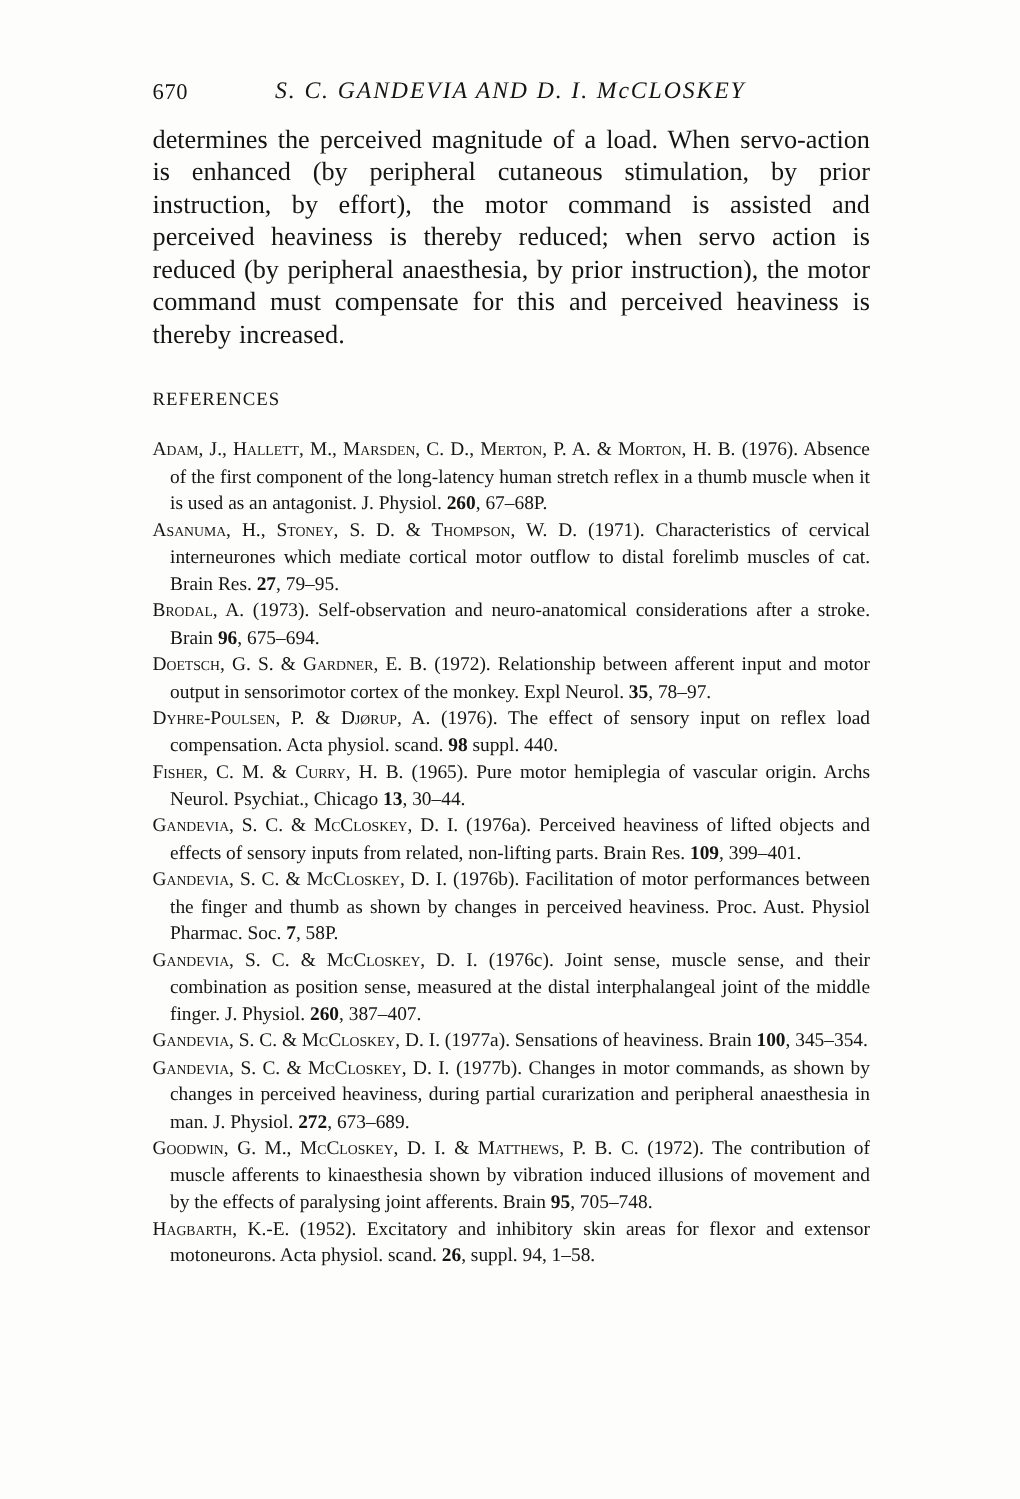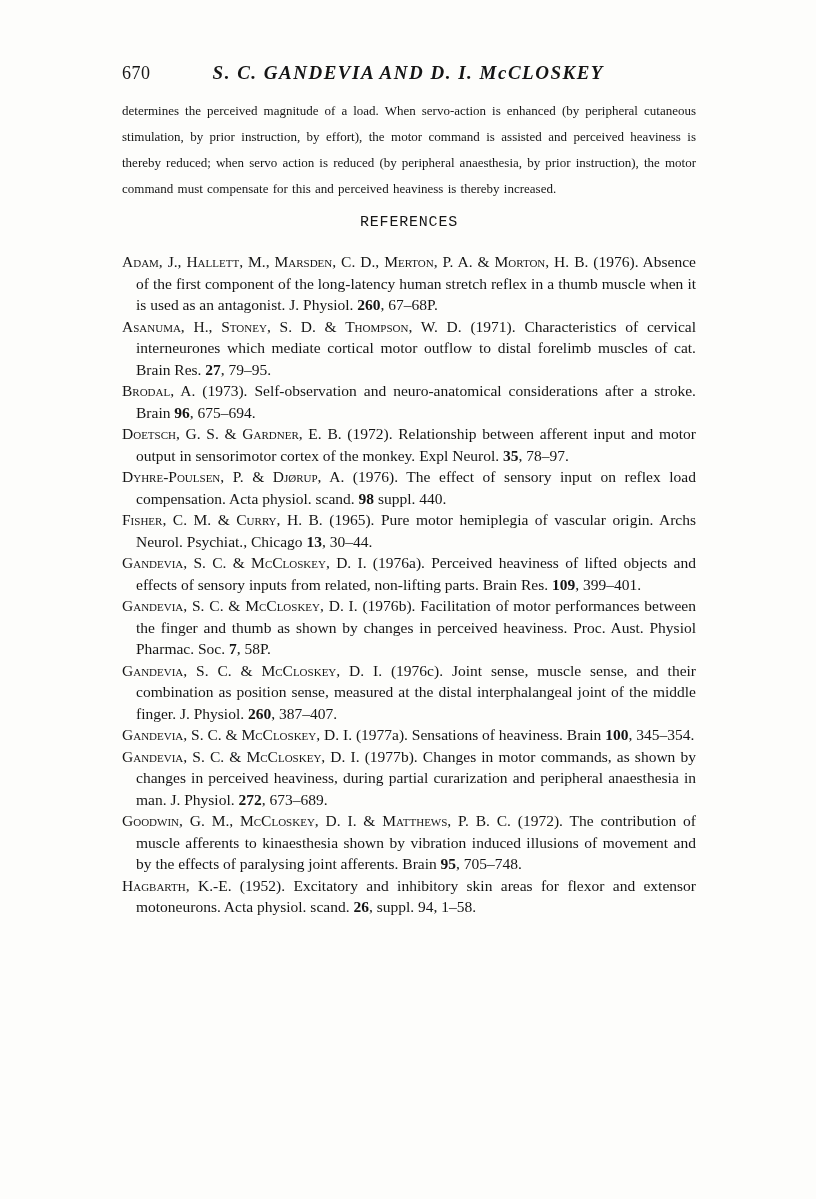--- a/index.html
+++ b/index.html
@@ -30,43 +30,40 @@
     flex: 0 0 auto;
   }
   .running-title {
     flex: 1 1 auto;
     text-align: center;
     font-style: italic;
     font-size: 19px;
     letter-spacing: 1.5px;
     white-space: nowrap;
     padding-right: 30px;
-    font-weight: bold;
   }
   .body-paragraph {
-    margin: 0 0 12px 0;
-    font-size: 13px;
+    margin: 0 0 32px 0;
+    font-size: 21px;
     line-height: 26px;
     text-align: justify;
     word-spacing: 1px;
   }
   .acknowledgment {
     margin: 0 0 42px 0;
     font-size: 15.5px;
     line-height: 21px;
     text-align: justify;
     text-indent: 14px;
   }
   .references-heading {
     margin: 0 0 20px 0;
-    text-align: center;
     font-size: 15px;
     font-weight: normal;
     letter-spacing: 0.8px;
-    font-family: Liberation Mono, monospace;
   }
   .reference {
     margin: 0;
     font-size: 15.5px;
     line-height: 21.5px;
     text-align: justify;
     padding-left: 14px;
     text-indent: -14px;
   }
   .seg-sc { font-variant: small-caps; margin-top: 23px; }

